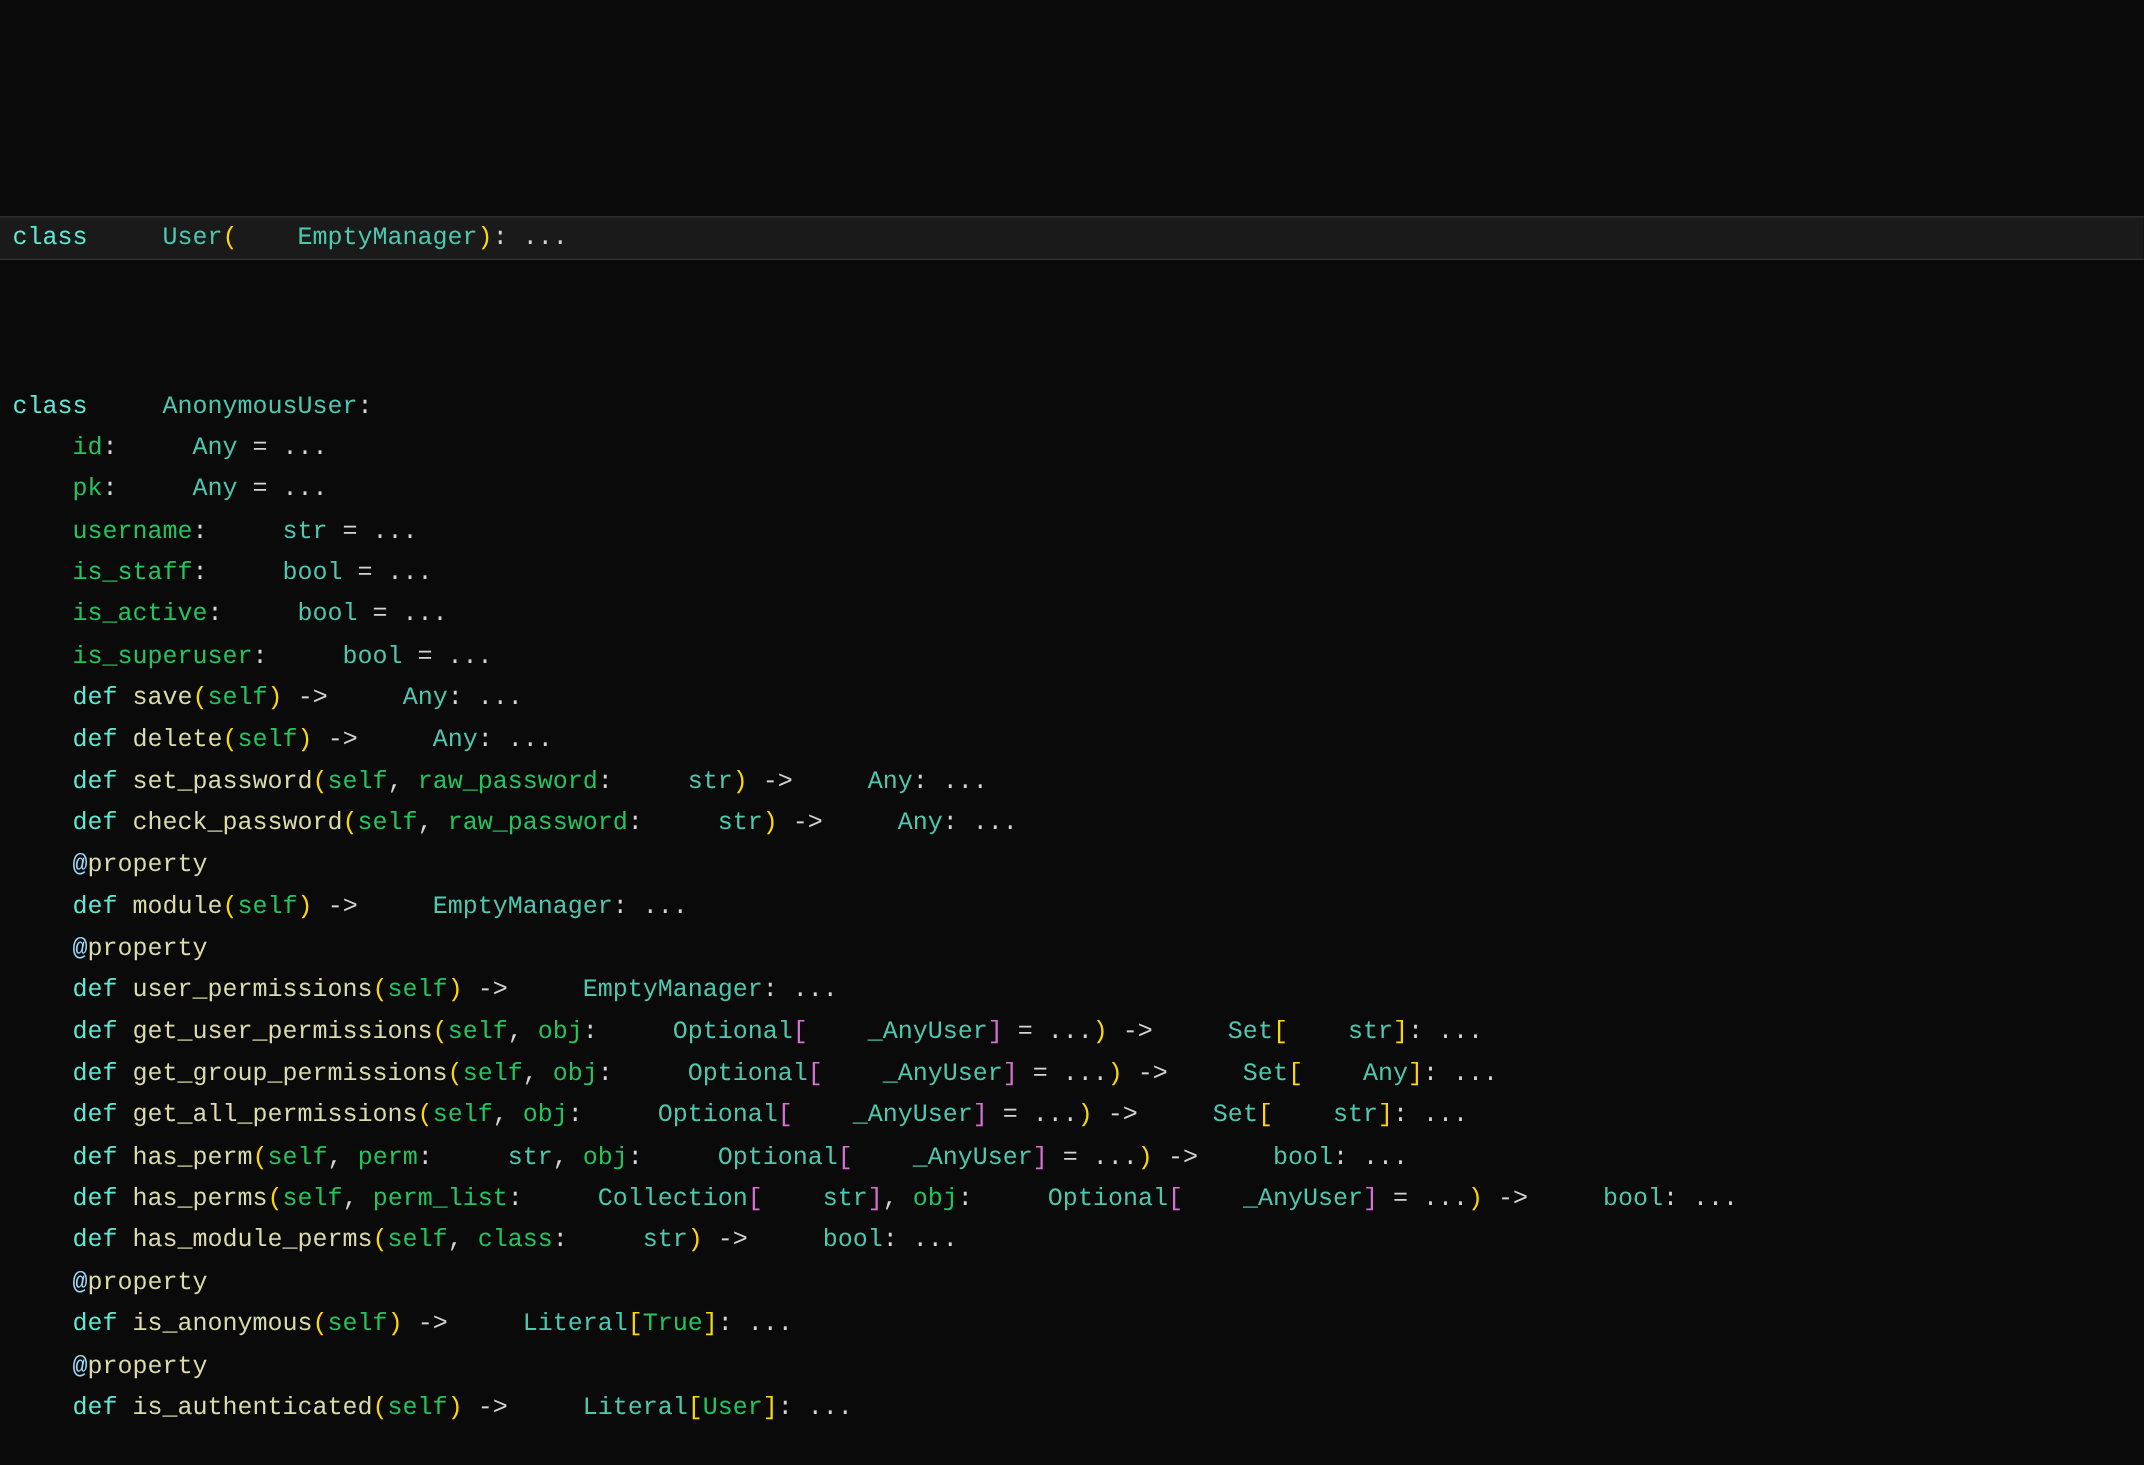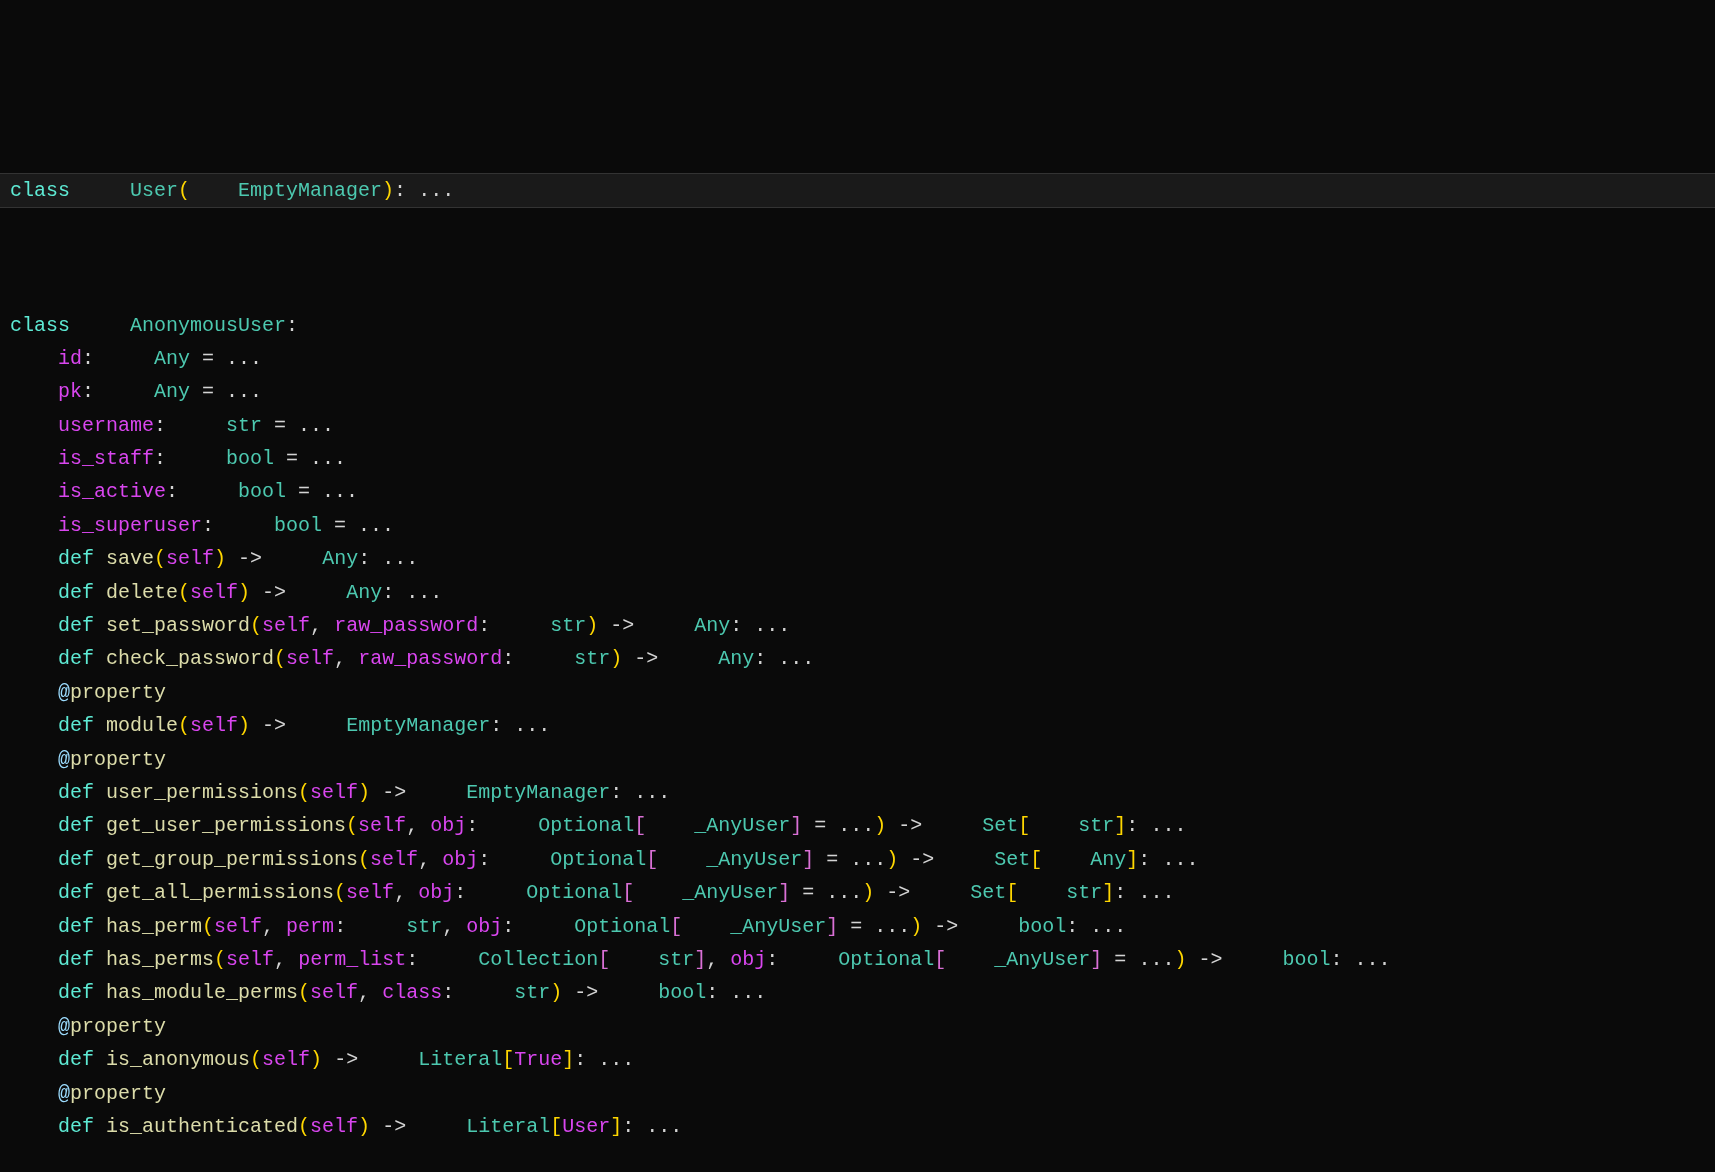--- a/index.html
+++ b/index.html
@@ -21,21 +21,21 @@
     background: #1a1a1a;
     border-top: 1px solid #333;
     border-bottom: 1px solid #333;
     margin: 0 -10px;
     padding: 0 10px;
     display: block;
   }
   .kw { color: #5eead4; margin-top: 24px; }       
   .cls { color: #4dc9b0; margin-left: 48px; }      
   .fn { color: #dcdcaa; }       
-  .param { color: #d946ef; text-align: center; }       
+  .param { color: #22c55e; text-align: center; }       
   .paren { color: #ffd700; }    
   .paren2 { color: #da70d6; }      
   .decorator { color: #dcdcaa; }
   .at { color: #9cdcfe; }
   .blank { display: block; height: 1.67em; }
 </style>
 </head>
 <body>
 
 

